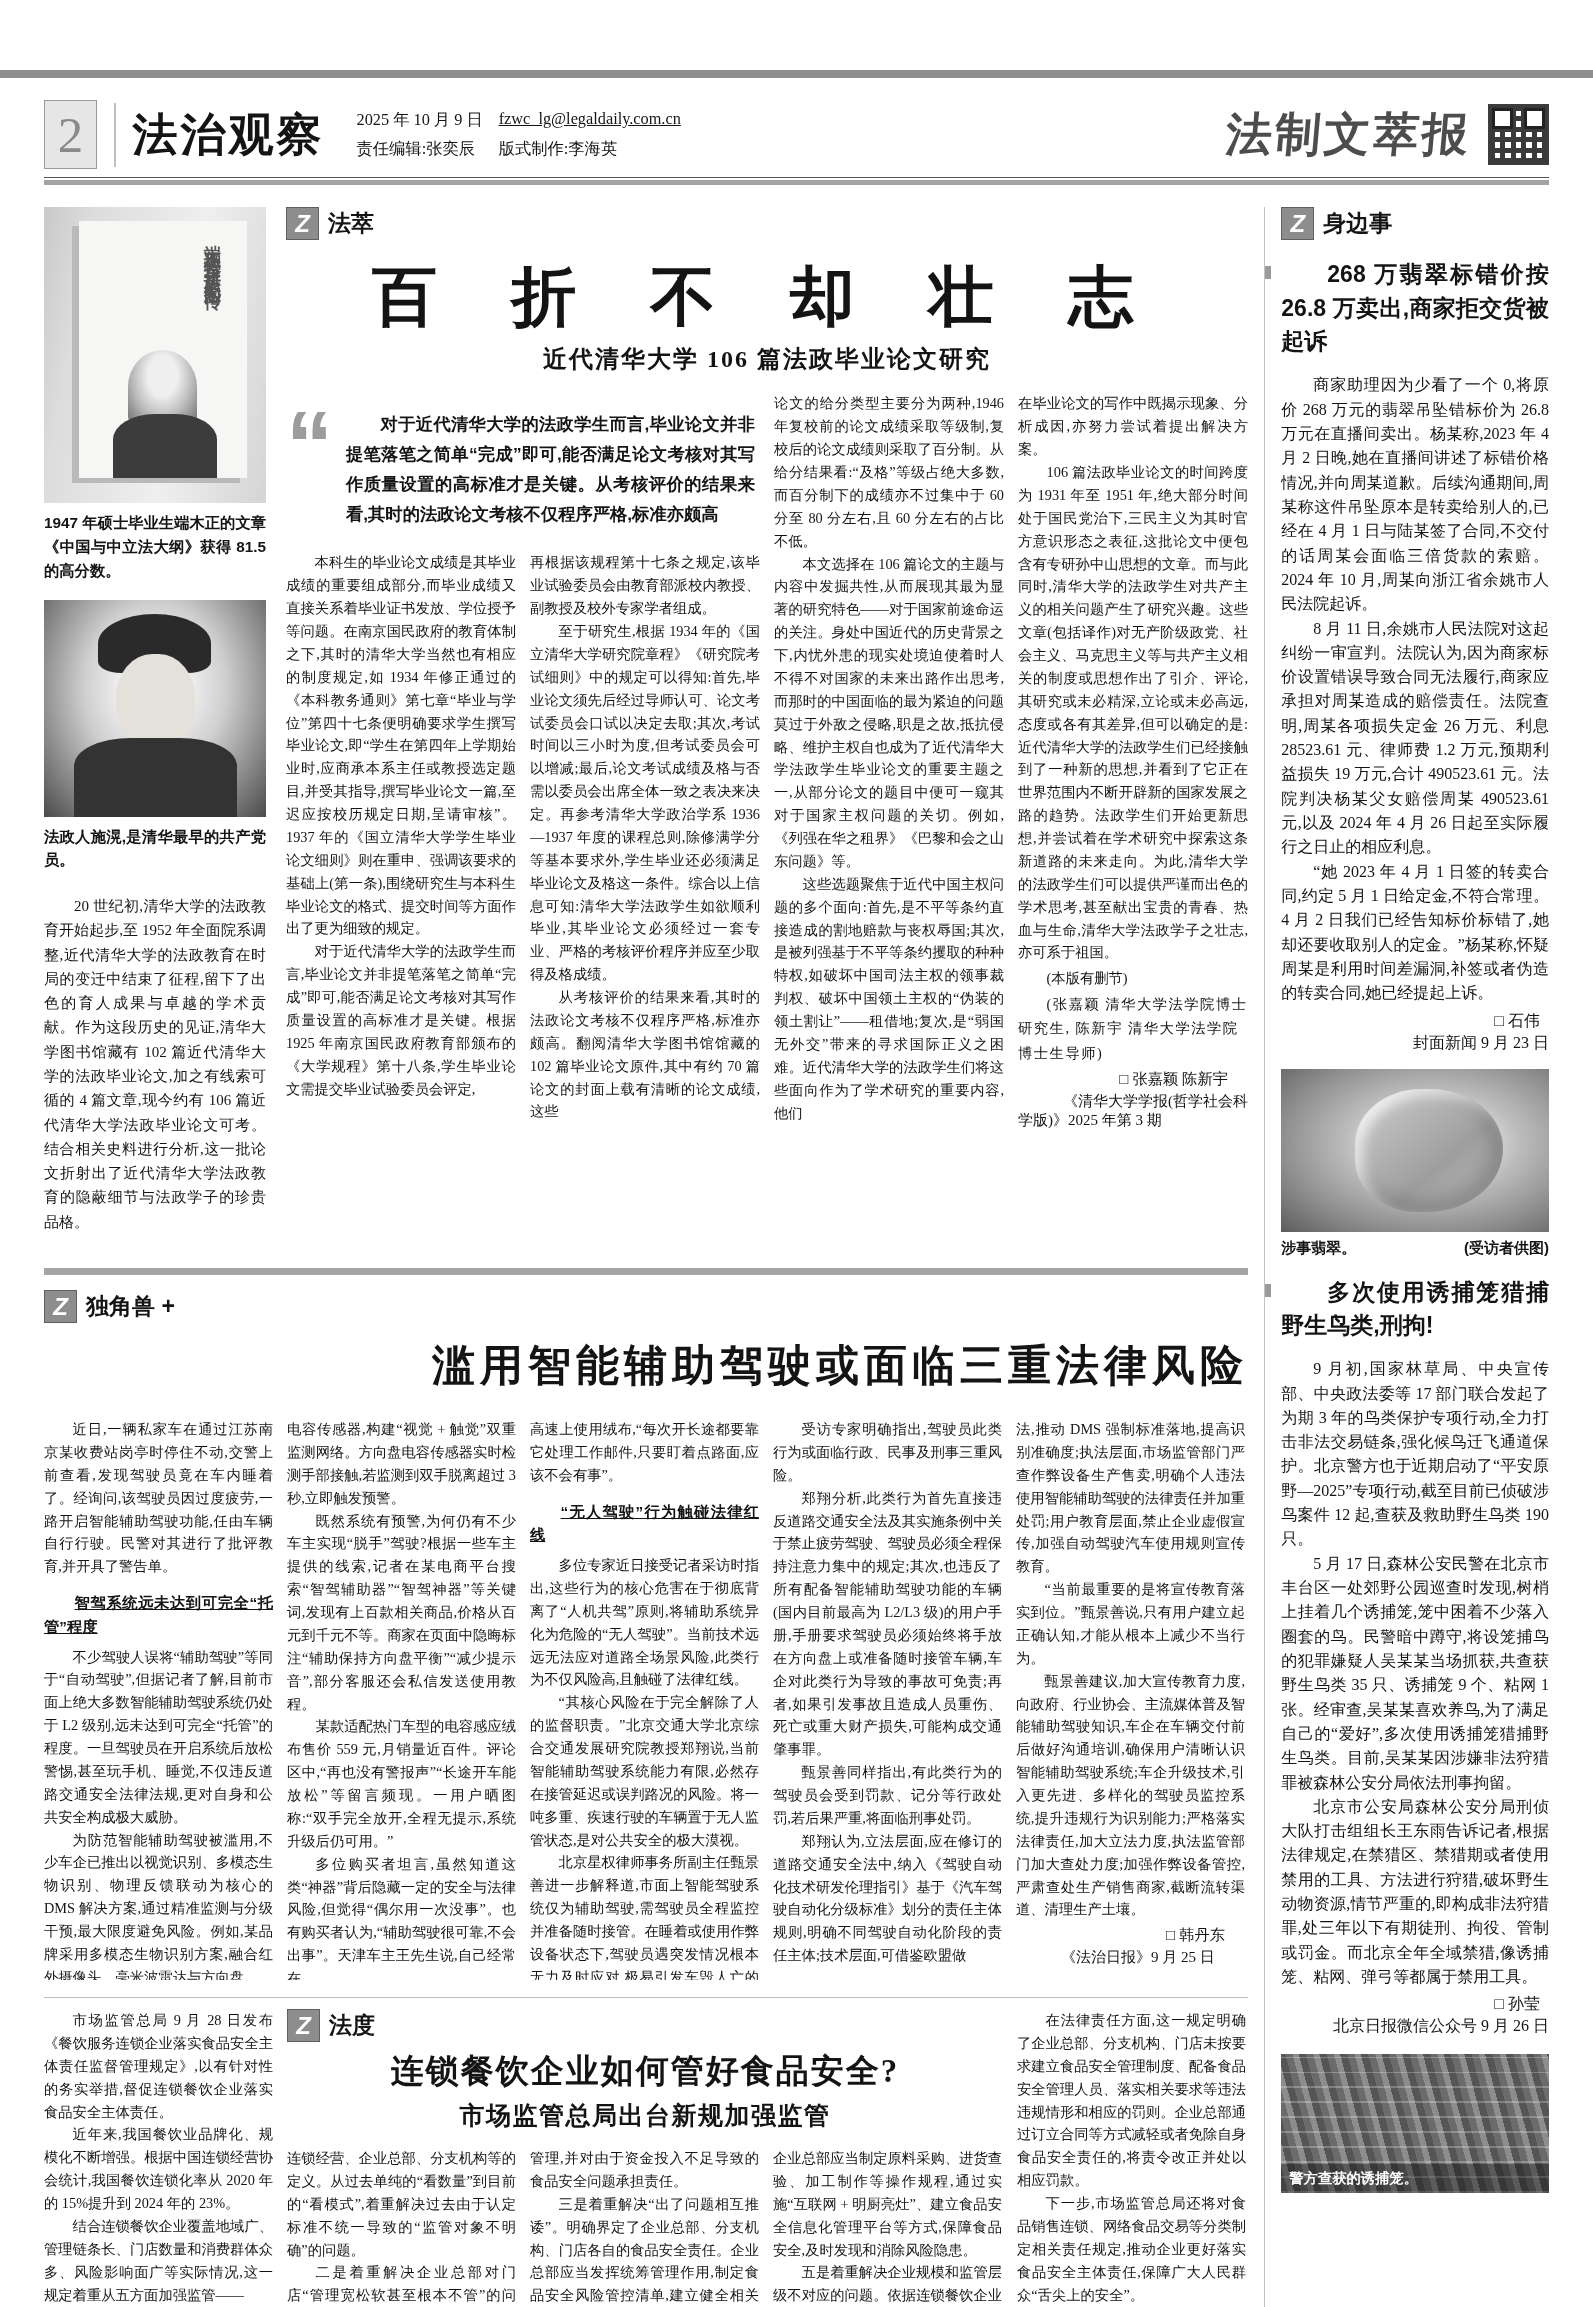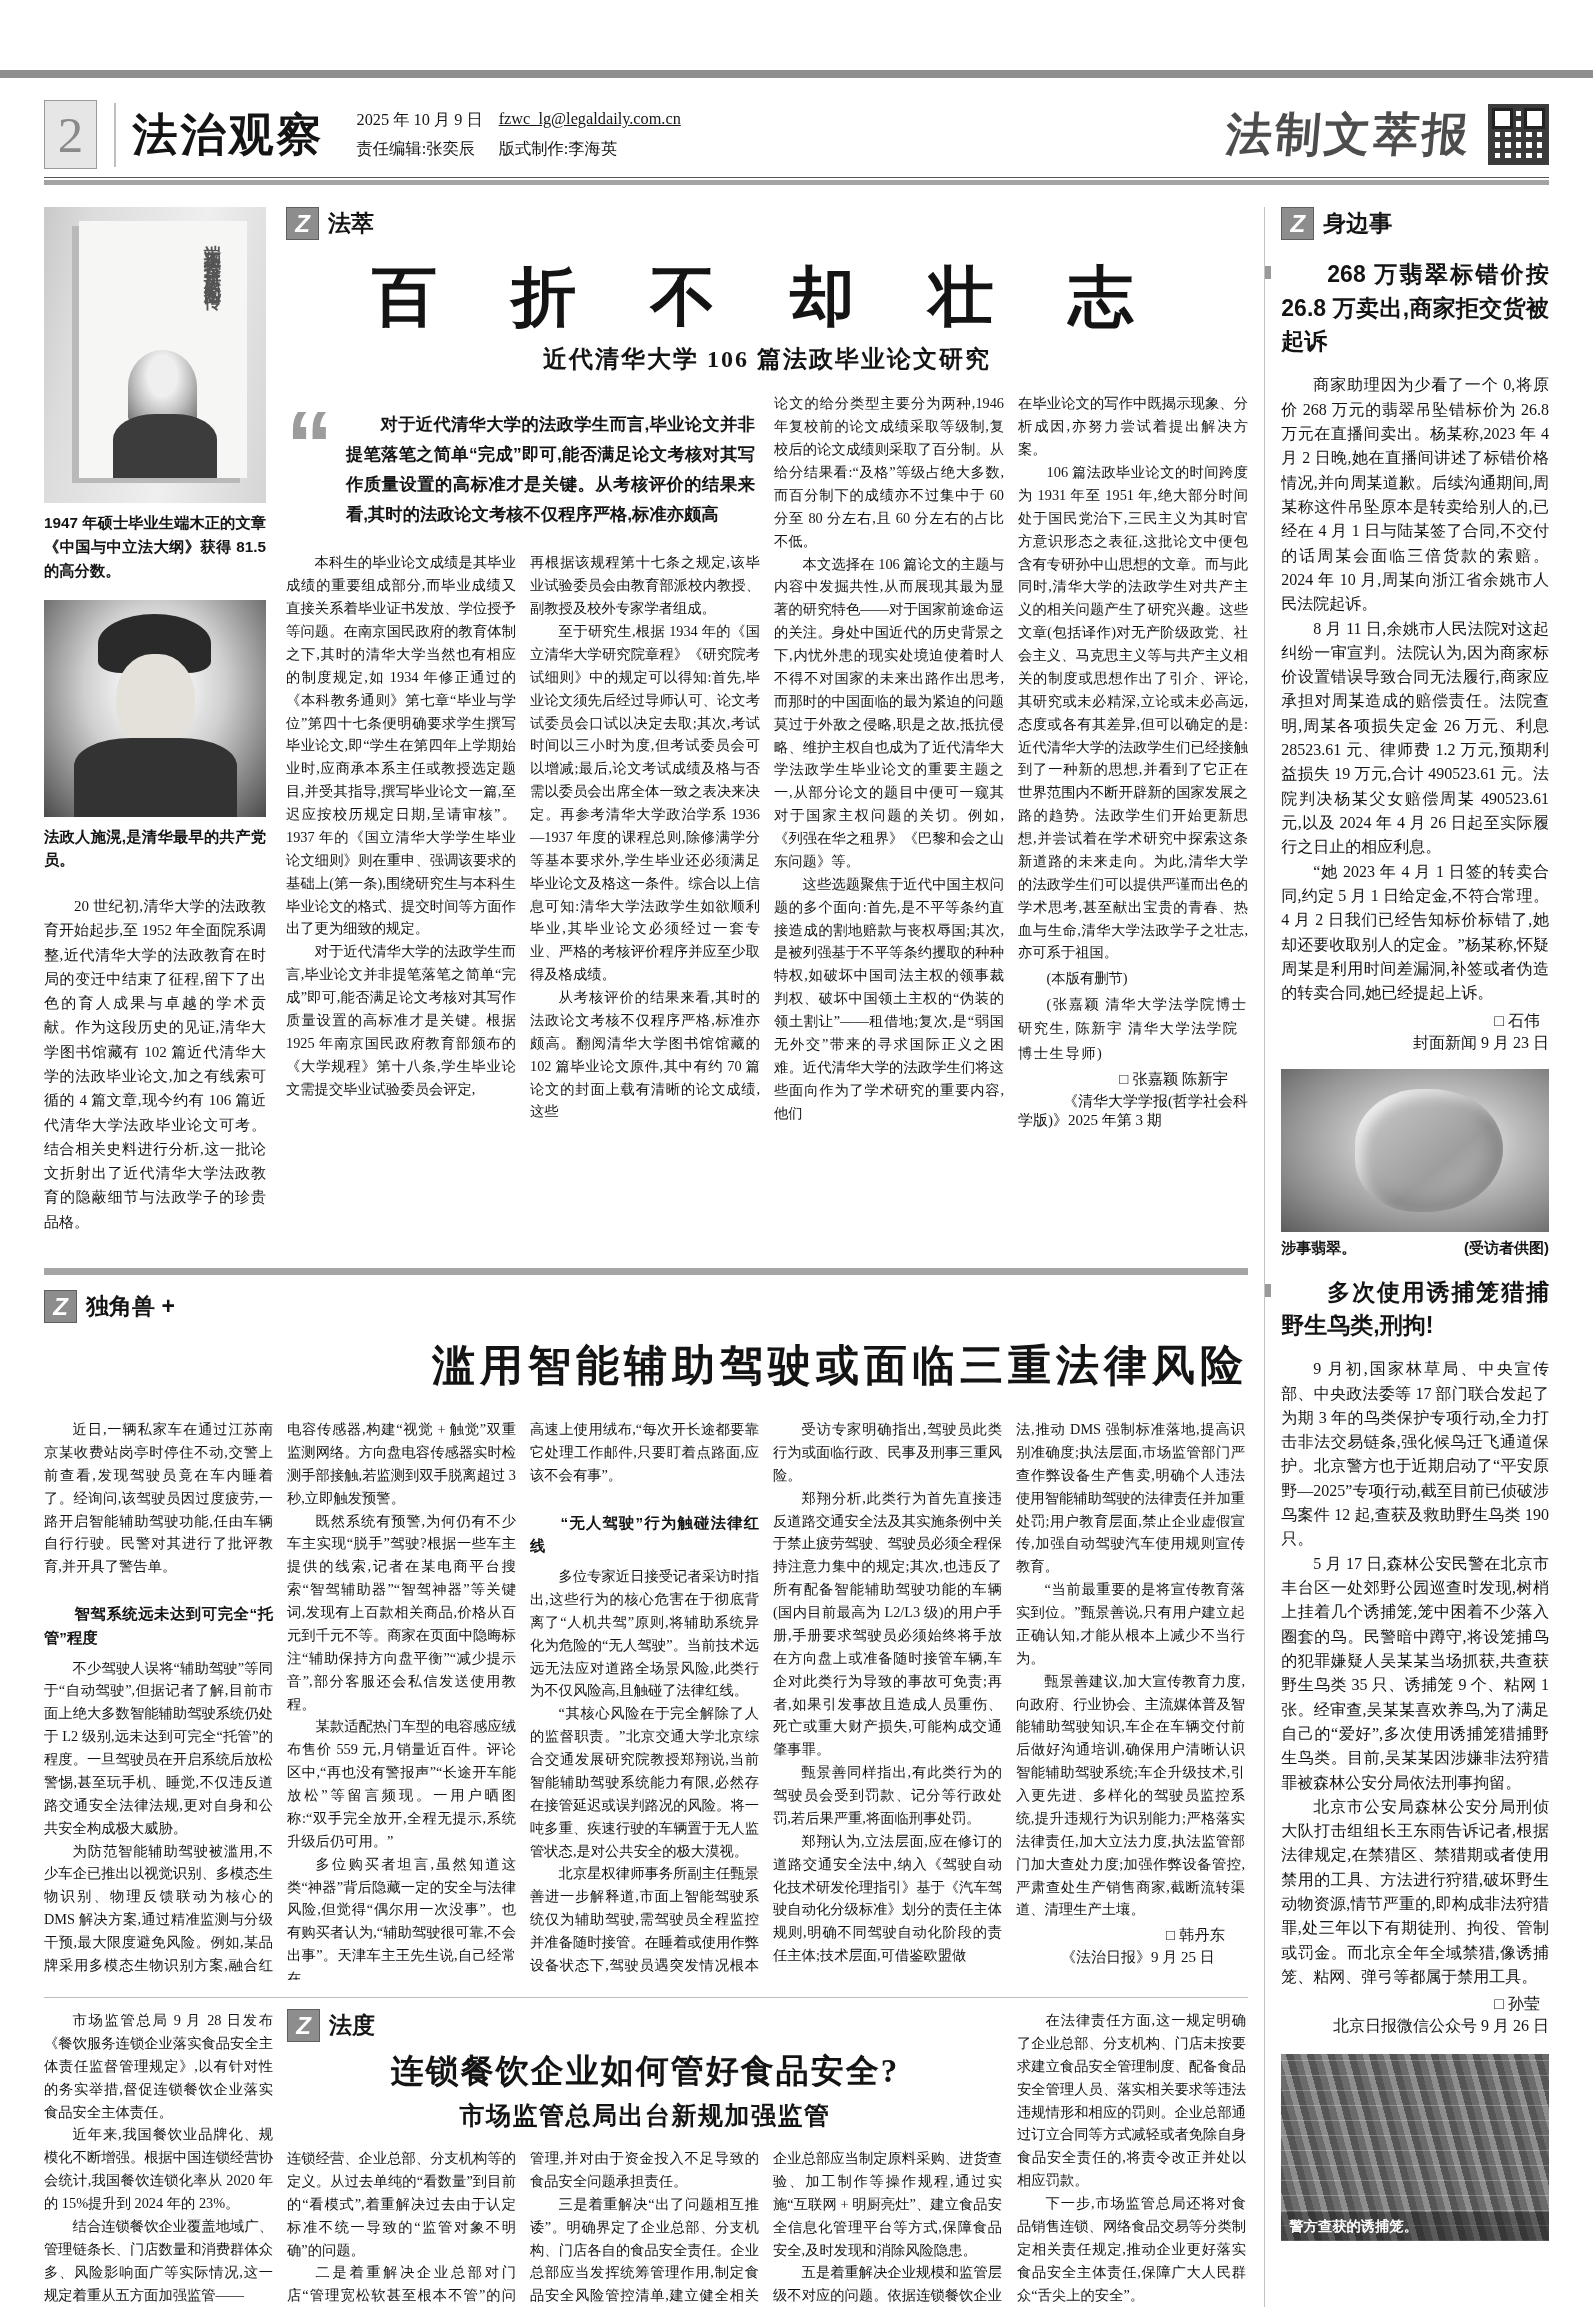--- a/index.html
+++ b/index.html
@@ -59,37 +59,37 @@
   .note{font-size:14.3px;line-height:1.6;text-indent:2em;margin:3px 0 0;}
   .authors{font-size:14.3px;line-height:1.7;text-indent:2em;letter-spacing:1.5px;margin:2px 0 0;}
   .byline{font-size:15.3px;text-align:right;margin:4px 20px 0 0;}
   .src{font-size:15px;text-indent:3em;margin:2px 0 0;}
   .bar{height:7px;background:#a5a5a5;margin:19px 0 15px;}
   .thinrule{border-top:1.5px solid #bdbdbd;margin:17px 0 11px;}
   
   .du-headline{font-family:"Liberation Serif",serif;font-weight:900;font-size:43px;text-align:right;letter-spacing:5px;margin:14px 0 23px;}
   .du-cols{display:flex;gap:14px;height:562px;overflow:hidden;}
   .dcol{width:229px;flex:none;overflow:hidden;}
-  .sub{font-family:"Liberation Sans",sans-serif;font-weight:700;font-size:15.3px;line-height:1.55;text-indent:2em;text-align:justify;margin:24px 0 7px;}
+  .sub{font-family:"Liberation Sans",sans-serif;font-weight:700;font-size:15.3px;line-height:1.55;text-indent:2em;text-align:justify;margin:13px 0 7px;text-decoration:underline;}
   
   .fadu-row{display:flex;gap:14px;height:412px;overflow:hidden;}
   .fadu-mid{width:716px;flex:none;}
   .fadu-headline{font-family:"Liberation Serif",serif;font-weight:900;font-size:33px;text-align:center;letter-spacing:2px;margin:7px 0 5px;}
   .fadu-sub{font-family:"Liberation Sans",sans-serif;font-weight:700;font-size:25px;text-align:center;letter-spacing:1.5px;margin:0 0 15px;}
   .fadu-3col{display:flex;gap:14px;}
   
   .atitle{position:relative;font-family:"Liberation Sans",sans-serif;font-weight:900;font-size:23px;line-height:1.45;text-align:justify;text-indent:2em;margin:18px 0 15px;}
   .sq{position:absolute;left:-23px;top:8px;width:13px;height:13px;background:#9a9a9a;}
   .rp{margin:0;font-size:16px;line-height:1.52;text-align:justify;text-indent:2em;}
   .rbyline{font-size:16px;text-align:right;margin:5px 9px 0 0;}
   .rsrc{font-size:16px;text-align:right;margin:1px 0 0;}
   .photo-jade{width:276px;height:163px;margin-top:15px;background:radial-gradient(ellipse at 55% 45%,#e9e9e9 0 18%,#bdbdbd 40%,#8f8f8f 70%,#5c5c5c 100%);position:relative;overflow:hidden;}
   .photo-jade .stone{position:absolute;left:74px;top:20px;width:148px;height:123px;background:linear-gradient(140deg,#cfcfcf,#9e9e9e 60%,#c6c6c6);border-radius:48% 52% 55% 45%;box-shadow:inset -10px -9px 20px rgba(0,0,0,.25), inset 7px 6px 13px rgba(255,255,255,.8);}
   .cap-row{display:flex;justify-content:space-between;font-family:"Liberation Sans",sans-serif;font-weight:700;font-size:15px;margin-top:7px;}
-  .photo-cage{width:276px;height:187px;margin-top:17px;position:relative;overflow:hidden;background:repeating-linear-gradient(75deg,#6b6b6b 0 7px,#8d8d8d 7px 13px,#555 13px 20px),#777;}
+  .photo-cage{width:276px;height:139px;margin-top:17px;position:relative;overflow:hidden;background:repeating-linear-gradient(75deg,#6b6b6b 0 7px,#8d8d8d 7px 13px,#555 13px 20px),#777;}
   .photo-cage .grille{position:absolute;inset:0;background:repeating-linear-gradient(0deg,rgba(255,255,255,.25) 0 1.5px,transparent 1.5px 15px);}
   .photo-cage .cap{position:absolute;left:0;bottom:0;right:0;padding:5px 8px;font-family:"Liberation Sans",sans-serif;font-weight:700;font-size:14.3px;color:#ffffff;background:rgba(0,0,0,.35);}
 </style>
 </head>
 <body>
 
 <div class="sheet">
   <div class="topbar"></div>
   <div class="inner">
 

